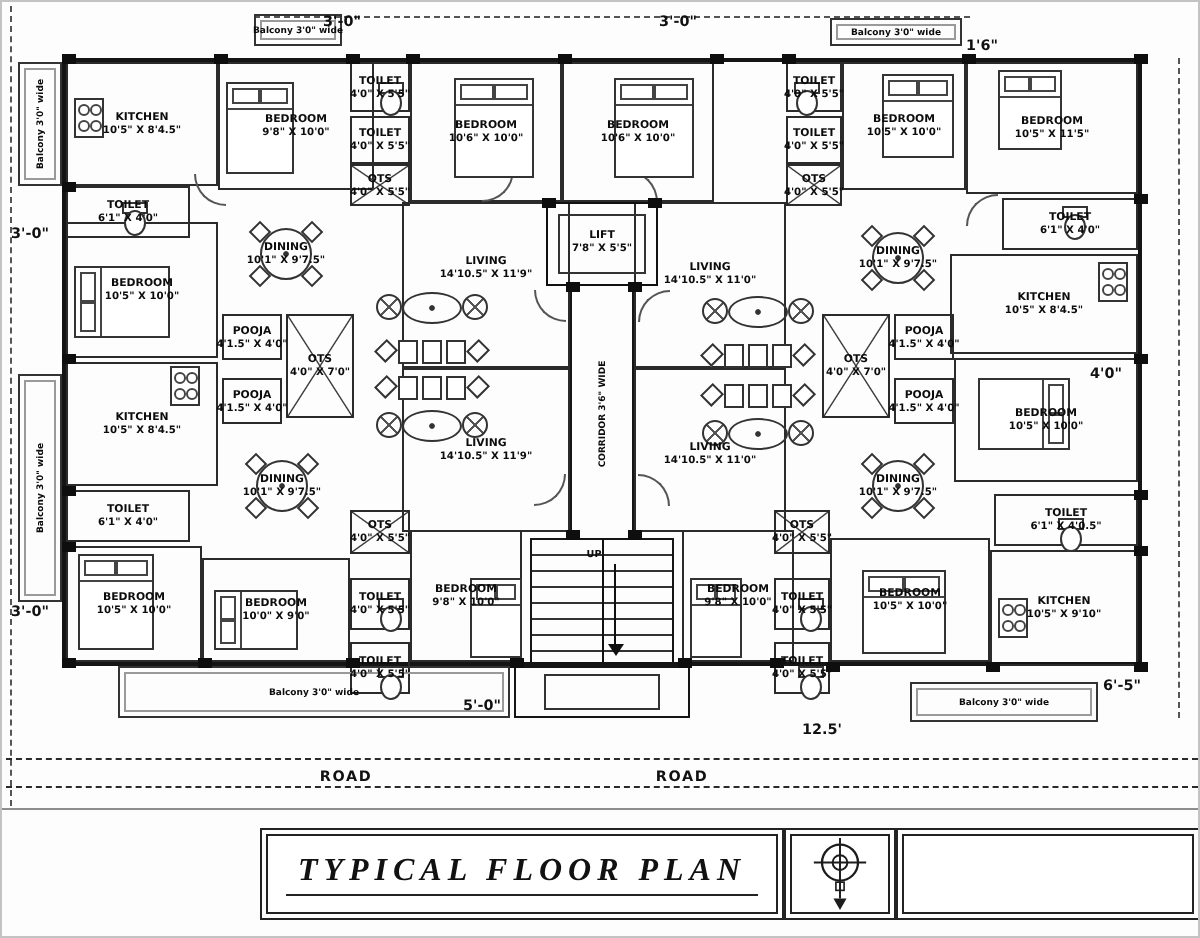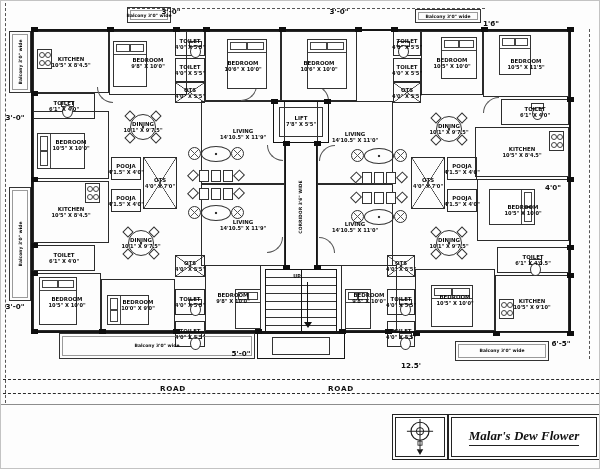--- a/index.html
+++ b/index.html
@@ -85,32 +85,34 @@
       <div class="stem"></div>
       <div class="tri"></div>
   </div>
   <div id="landing" class="abs" style="left:256px;top:332px;width:88px;height:26px;"></div>
 
   <div class="abs roadline" style="left:2px;top:378px;width:596px;"></div>
   <div class="abs roadline" style="left:2px;top:392px;width:596px;"></div>
   <div class="abs solidline" style="left:0;top:403px;width:600px;"></div>
 
 
+  <div class="tb" style="left:132px;top:416px;width:254px;height:38px;">
+    <span id="tb-title">TYPICAL  FLOOR  PLAN</span>
+  </div>
   <div class="tb" style="left:394px;top:416px;width:48px;height:38px;">
     <svg width="30" height="36" viewBox="0 0 34 44">
       <circle cx="17" cy="15" r="11" fill="none" stroke="#1c1c1c" stroke-width="1.4"></circle>
       <circle cx="17" cy="15" r="4.5" fill="none" stroke="#1c1c1c" stroke-width="1.2"></circle>
       <line x1="1" y1="15" x2="33" y2="15" stroke="#1c1c1c" stroke-width="1.2"></line>
       <line x1="17" y1="0" x2="17" y2="37" stroke="#1c1c1c" stroke-width="1.2"></line>
       <rect x="14.5" y="27" width="5" height="5" fill="none" stroke="#1c1c1c" stroke-width="1"></rect>
       <polygon points="13,37 21,37 17,44" fill="#1c1c1c"></polygon>
     </svg>
   </div>
   <div class="tb" style="left:450px;top:416px;width:144px;height:38px;">
-    <span id="tb-name">Malar's Dew Flower</span>
   </div>
 <div class="abs room" style="left: 32px; top: 30px; width: 76px; height: 62px;"></div>
     <div class="abs lbl" style="left: 70px; top: 61px;"><span>KITCHEN</span><span class="sz">10'5" X 8'4.5"</span></div>
     <div class="abs room" style="left: 108px; top: 30px; width: 78px; height: 64px;"></div>
     <div class="abs lbl" style="left: 147px; top: 62px;"><span>BEDROOM</span><span class="sz">9'8" X 10'0"</span></div>
     <div class="abs room" style="left: 32px; top: 92px; width: 62px; height: 26px;"></div>
     <div class="abs lbl" style="left: 63px; top: 105px;"><span>TOILET</span><span class="sz">6'1" X 4'0"</span></div>
     <div class="abs room" style="left: 174px; top: 30px; width: 30px; height: 25px;"></div>
     <div class="abs lbl" style="left: 189px; top: 42.5px;"><span>TOILET</span><span class="sz">4'0" X 5'5"</span></div>
     <div class="abs room" style="left: 174px; top: 57px; width: 30px; height: 24px;"></div>

